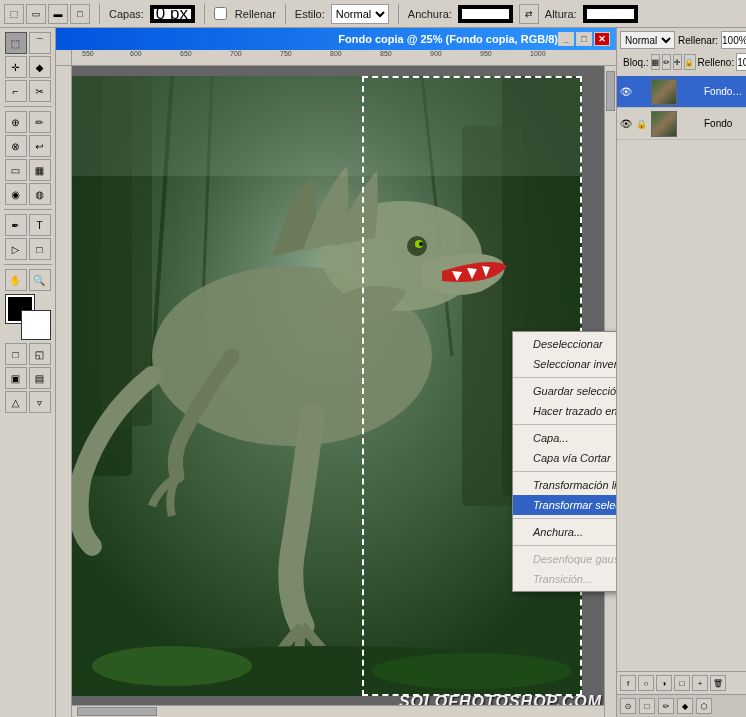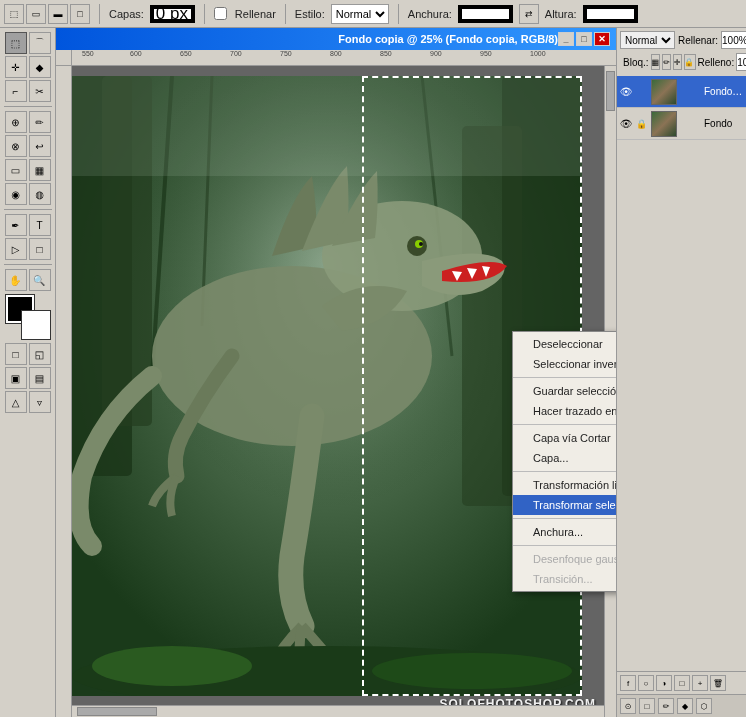--- a/index.html
+++ b/index.html
@@ -208,20 +208,21 @@
       border-right: 1px solid #999;
       flex-shrink: 0;
       position: relative;
     }
 
     
     .canvas-scroll {
       flex: 1;
       overflow: hidden;
       position: relative;
+      font-style: italic;
     }
     .canvas-content {
       width: 100%;
       height: 100%;
       background: #646464;
       position: relative;
       overflow: hidden;
     }
 
     
@@ -389,23 +390,23 @@
     .ctx-separator {
       height: 1px;
       background: #bbb;
       margin: 3px 0;
     }
 
     
     .watermark {
       position: absolute;
       bottom: 6px;
-      right: 20px;
+      right: 14px;
       color: white;
-      font-size: 12px;
+      font-size: 16px;
       font-weight: bold;
       text-shadow: 1px 1px 2px black;
       opacity: 0.9;
       letter-spacing: 1px;
     }
 
     
     .scrollbar-v {
       position: absolute;
       right: 0;
@@ -654,22 +655,22 @@
             <div class="selection-box"></div>
           </div>
 
           <div class="context-menu">
             <div class="ctx-item">Deseleccionar</div>
             <div class="ctx-item">Seleccionar inverso</div>
             <div class="ctx-separator"></div>
             <div class="ctx-item">Guardar selección...</div>
             <div class="ctx-item">Hacer trazado en uso...</div>
             <div class="ctx-separator"></div>
+            <div class="ctx-item">Capa...</div>
             <div class="ctx-item">Capa vía Cortar</div>
-            <div class="ctx-item">Capa...</div>
             <div class="ctx-separator"></div>
             <div class="ctx-item">Transformación libre</div>
             <div class="ctx-item highlighted">Transformar selección</div>
             <div class="ctx-separator"></div>
             <div class="ctx-item">Anchura...</div>
             <div class="ctx-separator"></div>
             <div class="ctx-item disabled">Desenfoque gaussiano</div>
             <div class="ctx-item disabled">Transición...</div>
           </div>
 

